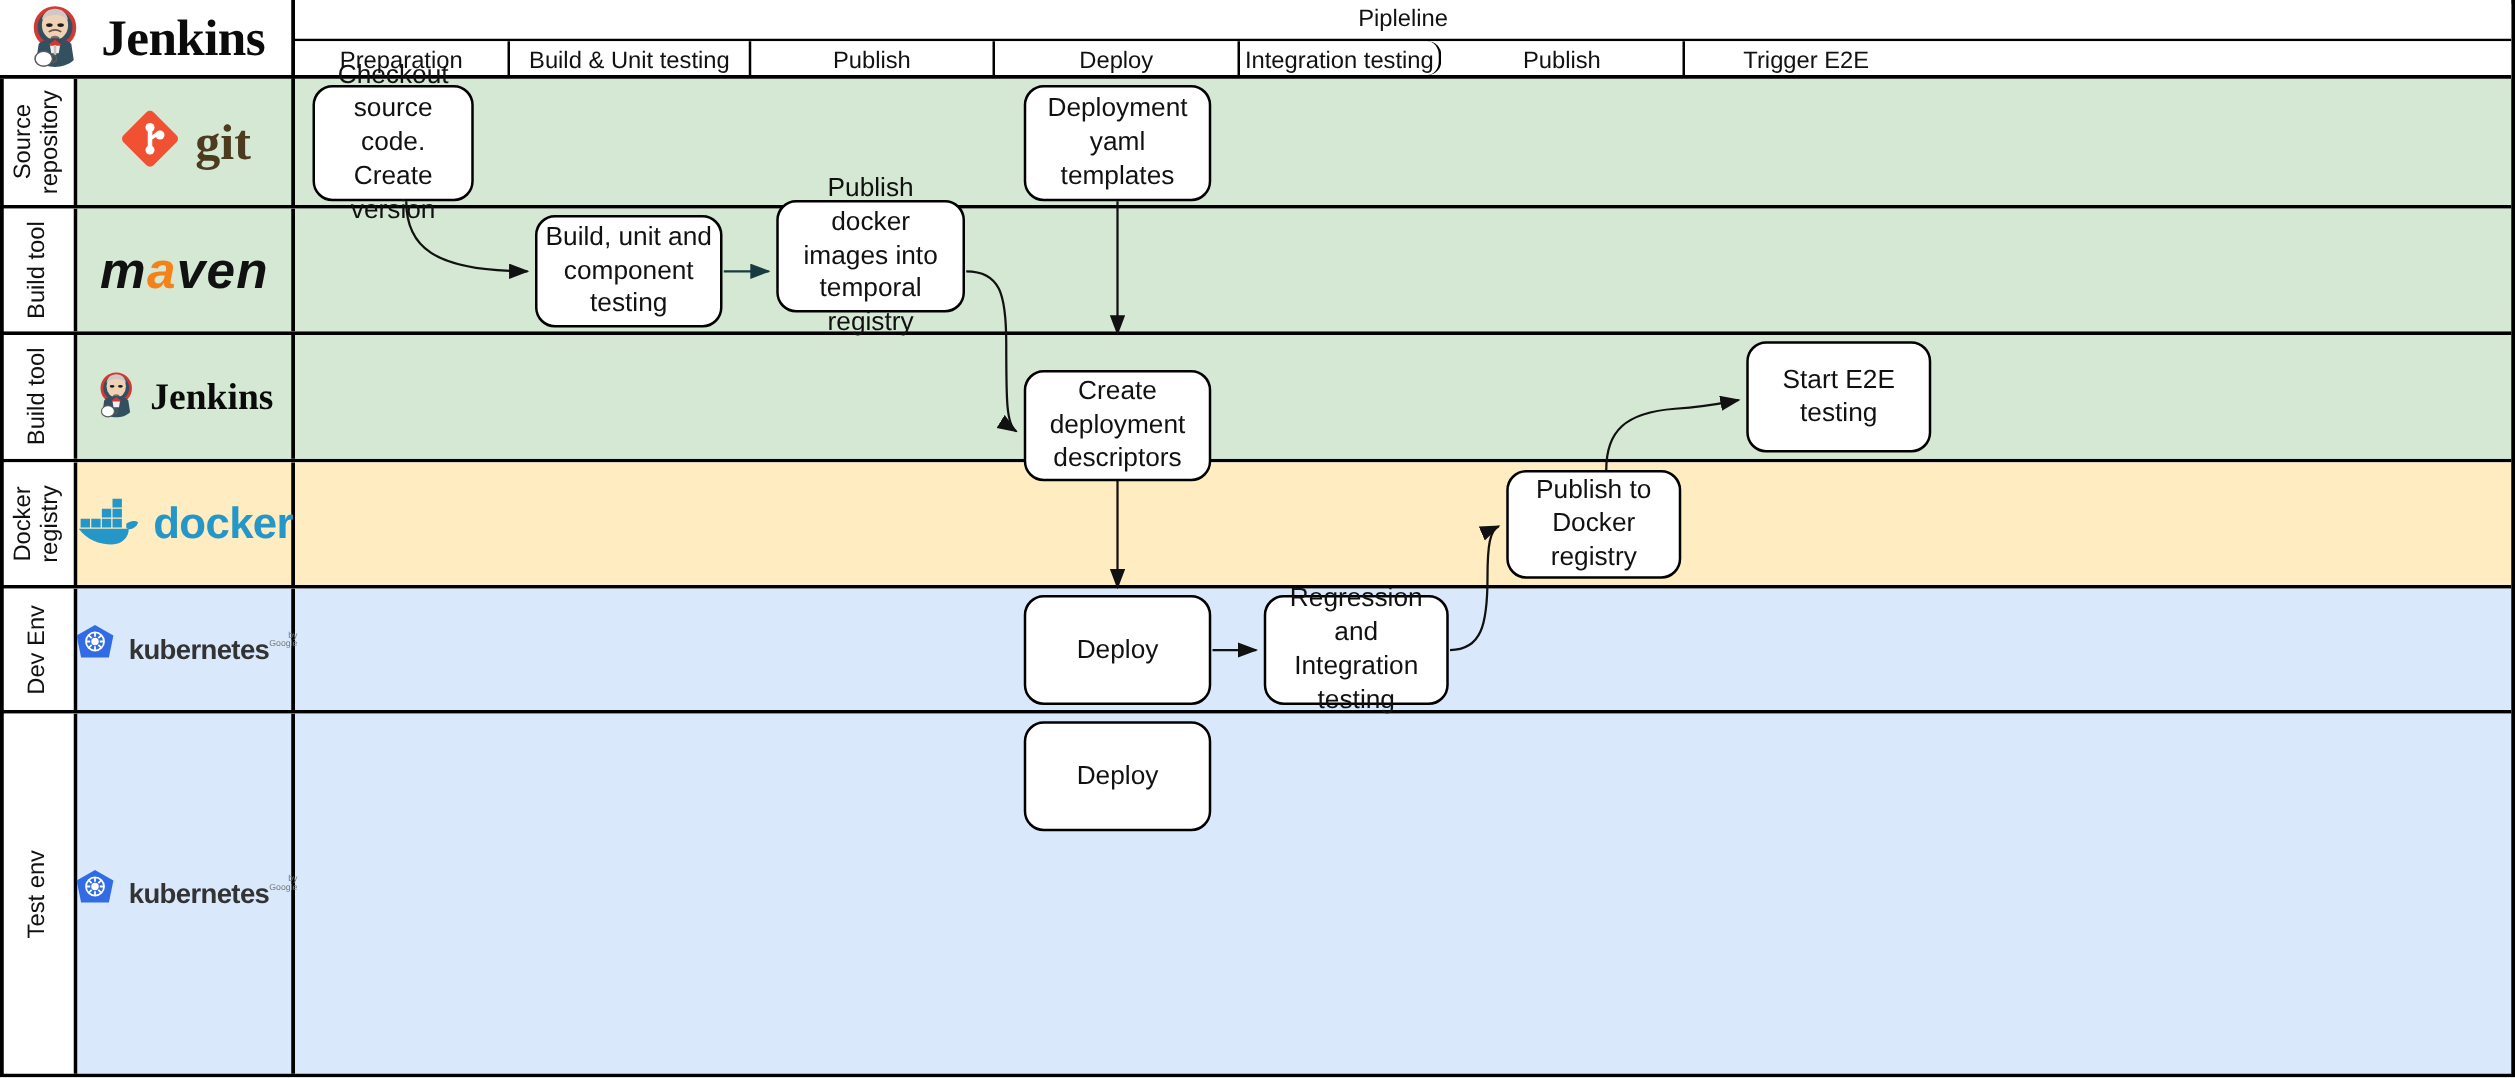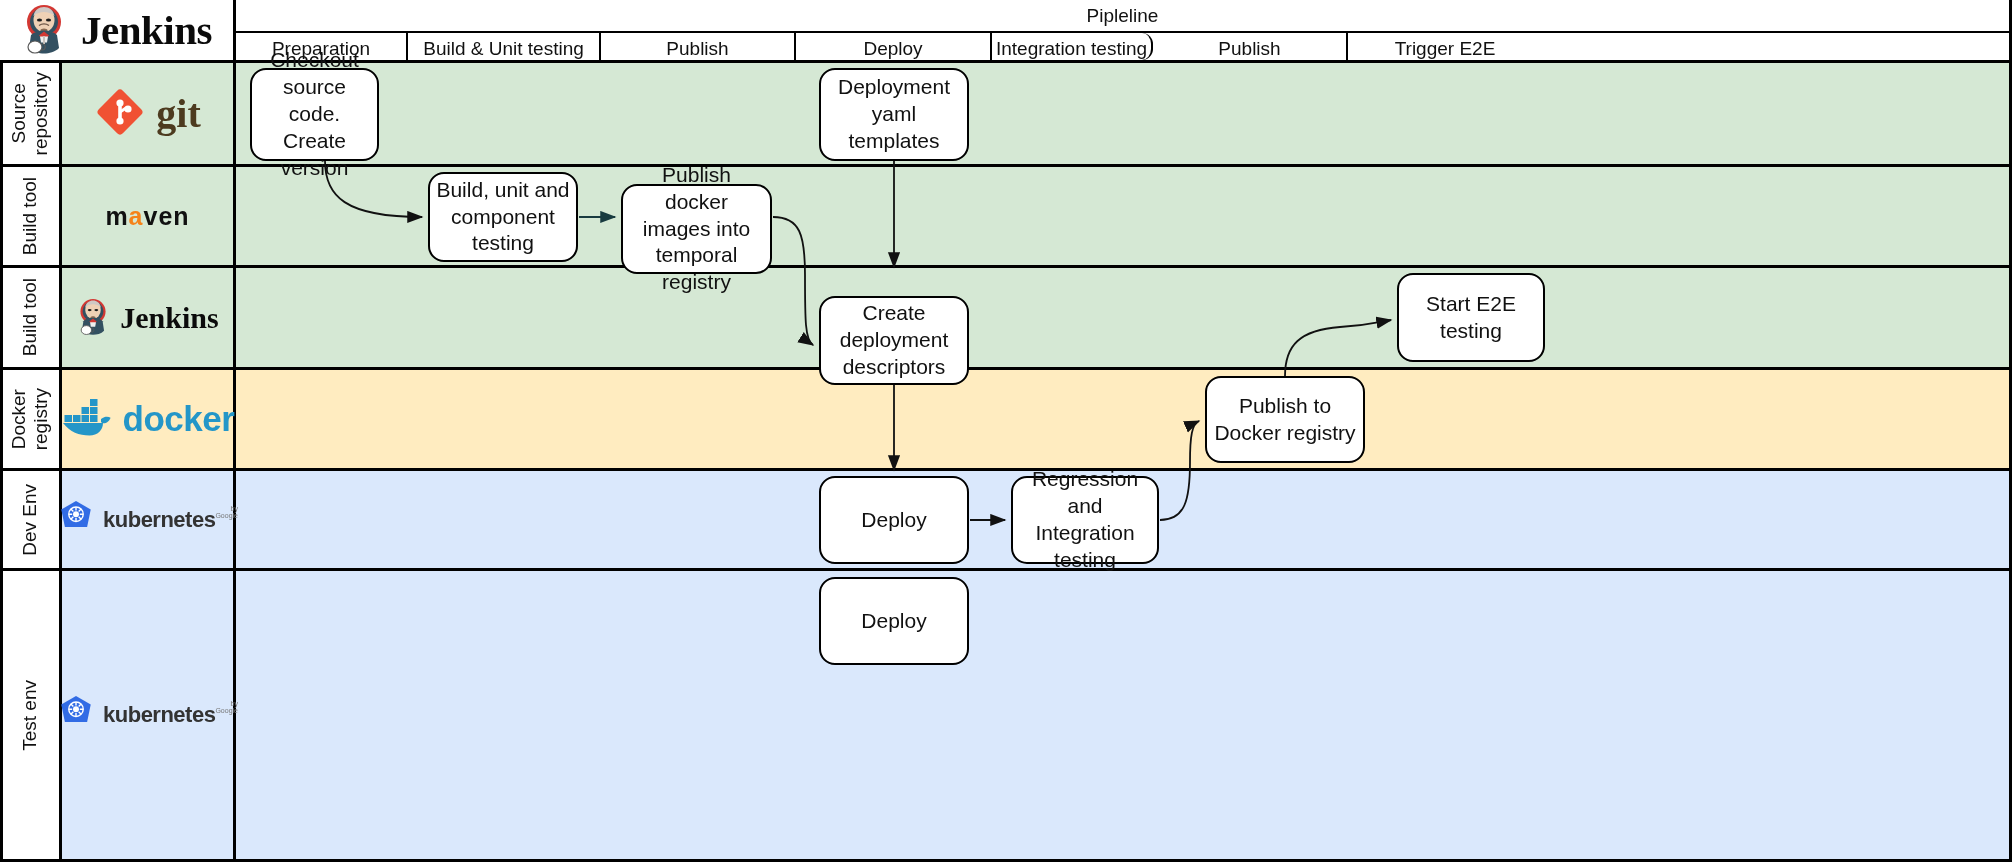--- a/index.html
+++ b/index.html
@@ -41,21 +41,21 @@
         display:flex;align-items:center;justify-content:center;text-align:center;
         font-size:21px;color:#111;line-height:1.28;padding:4px 6px;box-sizing:border-box;z-index:6;
         white-space:pre-line;}
 
   
   .arrows{position:absolute;left:0;top:0;width:2012px;height:862px;pointer-events:none;z-index:4;}
 
   
   .git-wrap{display:flex;align-items:center;gap:10px;}
   .git-word{font-family:"Liberation Serif",serif;font-weight:bold;font-size:40px;color:#4d3b1f;}
-  .maven-word{font-family:"Liberation Sans",sans-serif;font-weight:bold;font-size:25px;color:#111;letter-spacing:1px;}
+  .maven-word{font-family:"Liberation Sans",sans-serif;font-style:italic;font-weight:bold;font-size:41px;color:#111;letter-spacing:1px;}
   .maven-word .a{color:#f58219;}
   .jk-word{font-family:"Liberation Serif",serif;font-weight:bold;font-size:30px;color:#0b0b0b;}
   .docker-word{font-family:"Liberation Sans",sans-serif;font-size:35px;color:#2496c8;font-weight:600;letter-spacing:-0.5px;}
   .k8s-word{font-family:"Liberation Sans",sans-serif;font-size:22px;color:#333;font-weight:bold;letter-spacing:-0.5px;}
   .k8s-sub{font-family:"Liberation Sans",sans-serif;font-size:7px;color:#777;text-align:right;margin-top:-2px;}
   .k8s-txt{display:flex;flex-direction:row;}
 </style>
 </head>
 <body>
 
@@ -269,30 +269,30 @@
     <path d="M1285,376 C1285,345 1300,330 1340,327 C1368,325 1380,322 1391,320" fill="none" stroke="#111" stroke-width="1.8" marker-end="url(#ah)"></path>
   </svg>
 
   <div id="node-layer">
       <div class="pbox" style="left: 250px; top: 68px; width: 129px; height: 93px;">Checkout source
 code. Create
 version</div>
       <div class="pbox" style="left: 428px; top: 172px; width: 150px; height: 90px;">Build, unit and
 component
 testing</div>
-      <div class="pbox" style="left: 621px; top: 184px; width: 151px; height: 90px;">Publish docker
+      <div class="pbox" style="left: 621px; top: 160px; width: 151px; height: 90px;">Publish docker
 images into
 temporal registry</div>
       <div class="pbox" style="left: 819px; top: 68px; width: 150px; height: 93px;">Deployment yaml
 templates</div>
       <div class="pbox" style="left: 819px; top: 273px; width: 150px; height: 89px; margin-top: 23px;">Create deployment
 descriptors</div>
       <div class="pbox" style="left: 1397px; top: 273px; width: 148px; height: 89px;">Start E2E
 testing</div>
-      <div class="pbox" style="left: 1205px; top: 376px; width: 160px; height: 87px; text-align: center;">Publish to
+      <div class="pbox" style="left: 1205px; top: 376px; width: 140px; height: 87px; text-align: center;">Publish to
 Docker registry</div>
       <div class="pbox" style="left: 819px; top: 476px; width: 150px; height: 88px;">Deploy</div>
       <div class="pbox" style="left: 1011px; top: 476px; width: 148px; height: 88px;">Regression and
 Integration
 testing</div>
       <div class="pbox" style="left: 819px; top: 577px; width: 150px; height: 88px;">Deploy</div>
     </div>
 
 </div>
 

